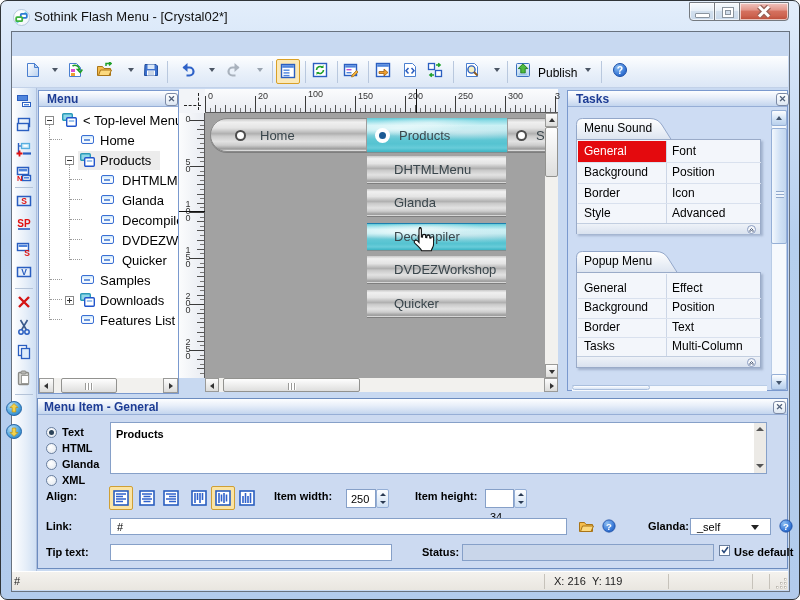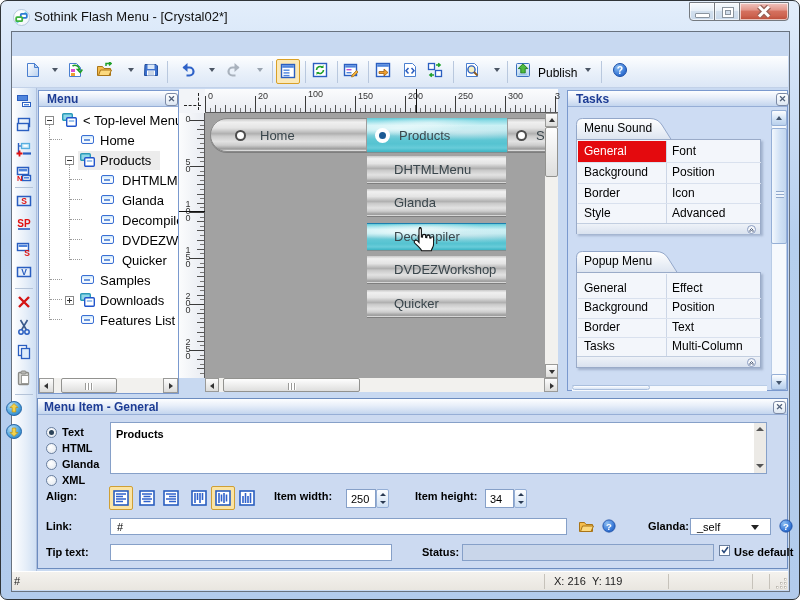--- a/index.html
+++ b/index.html
@@ -657,21 +657,21 @@
       <path d="M4 6 v7 M6.5 3 v10 M9 6 v7 M11.5 3 v10" stroke="#2f62cc" stroke-width="1.6"></path>
     </svg>
 
     <div class="lbl" style="left:236px;top:91px;">Item width:</div>
     <div class="inp" style="left:308px;top:90px;width:30px;height:19px;">
         <span style="position:absolute;left:4px;top:3px;">250</span>
       </div>
     <div class="spin" style="left:338px;top:90px;"></div>
     <div class="lbl" style="left:377px;top:91px;">Item height:</div>
     <div class="inp" style="left:447px;top:90px;width:29px;height:19px;">
-        <span style="position:absolute;left:4px;top:3px;">34</span>
+        <span style="position:absolute;left:4px;top:21px;">34</span>
       </div>
     <div class="spin" style="left:476px;top:90px;"></div>
 
     <div class="lbl" style="left:8px;top:121px;">Link:</div>
     <div class="inp" style="left:72px;top:119px;width:457px;height:17px;">
         <span style="position:absolute;left:6px;top:2px;">#</span>
       </div>
     <svg class="abs" style="left:540px;top:119px" width="16" height="16" viewBox="0 0 16 16">
       <path d="M1.5 4.5 h5 l1.5 2 h6.5 v7 h-13 z" fill="#f5bd4e" stroke="#a97417"></path>
       <path d="M2.5 13.5 l2-5.5 h11 l-2.5 5.5 z" fill="#fcd97e" stroke="#a97417"></path>

